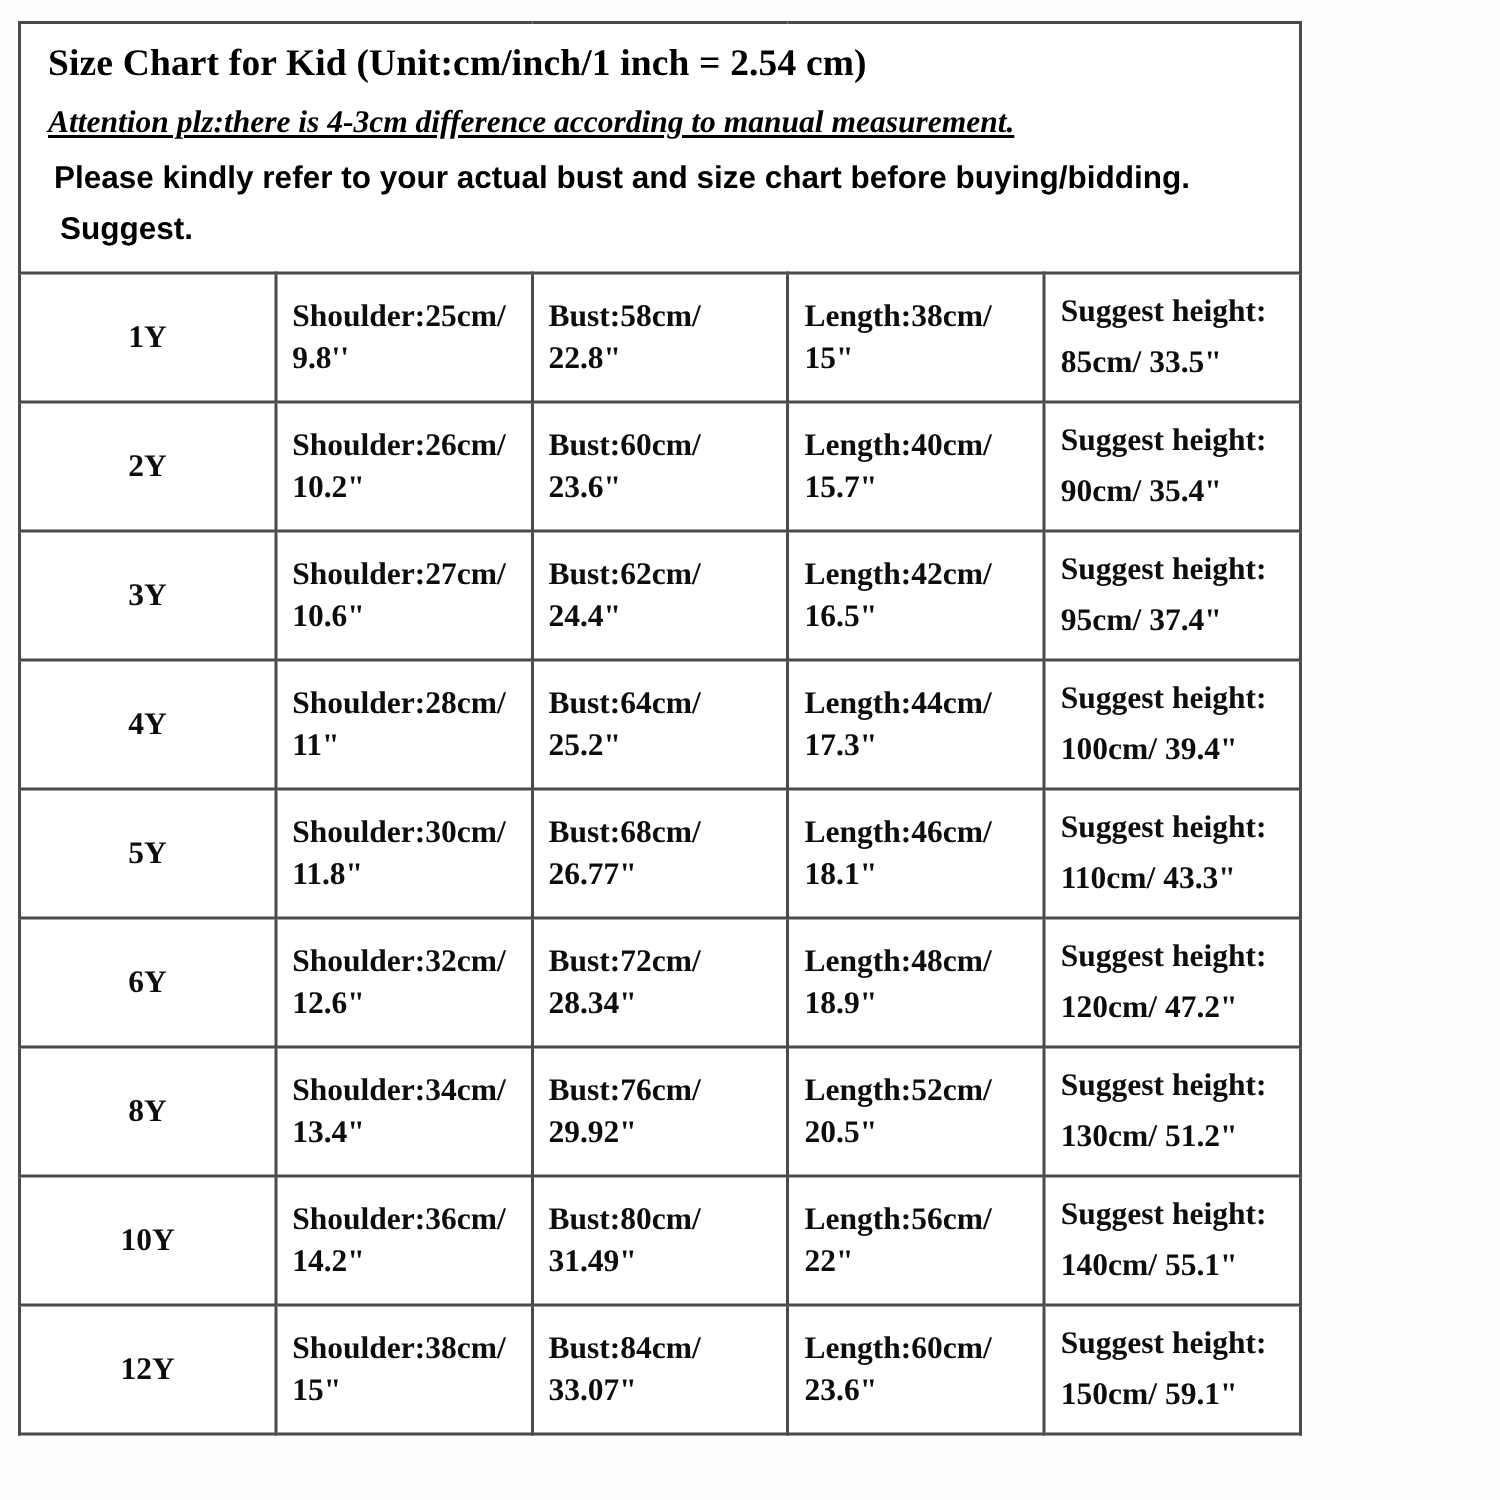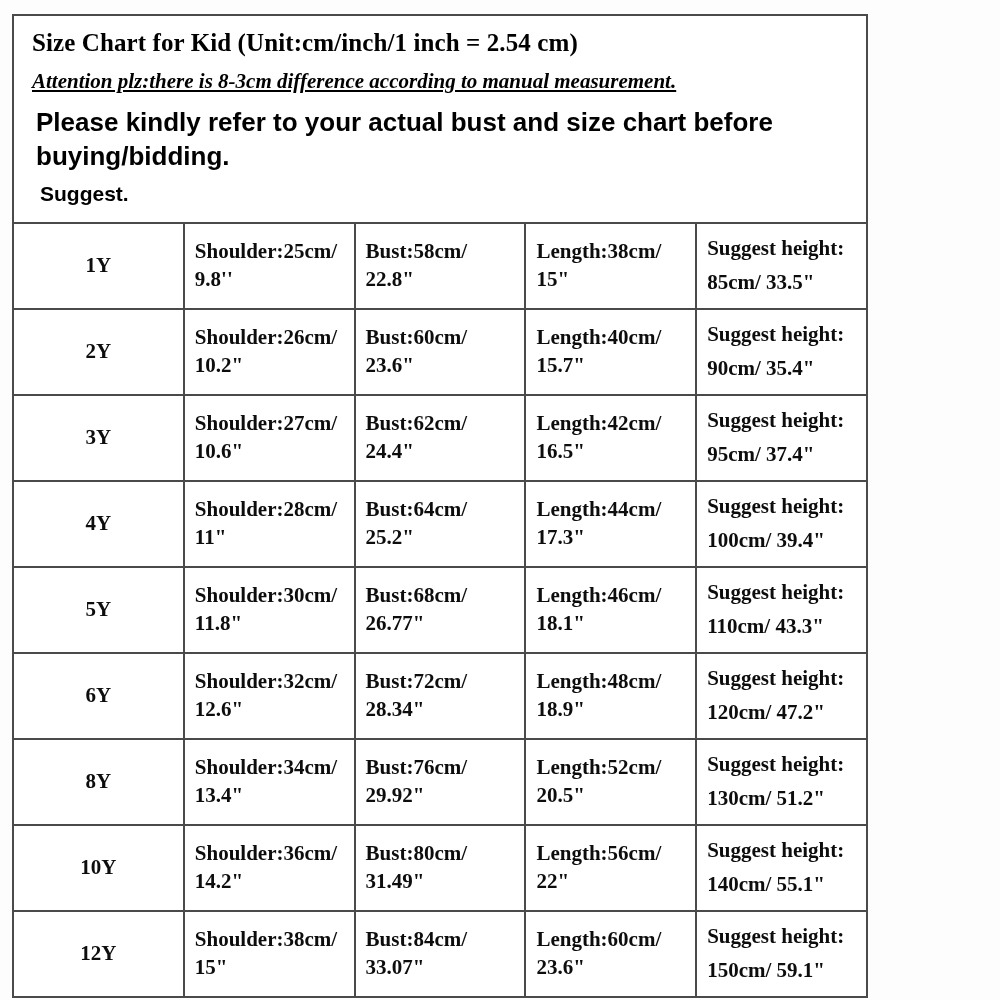--- a/index.html
+++ b/index.html
@@ -49,21 +49,21 @@
   }
   .hdr-note {
     font-size: 21px;
     font-weight: bold;
     font-style: italic;
     text-decoration: underline;
     color: #000000;
     margin-bottom: 9px;
   }
   .hdr-sub {
-    font-size: 26px;
+    font-size: 21px;
     font-weight: bold;
     font-family: "Liberation Sans", sans-serif;
     color: #000000;
     margin-bottom: 7px;
     padding-left: 4px;
   }
   .hdr-thanks {
     font-size: 21px;
     font-weight: bold;
     font-family: "Liberation Sans", sans-serif;
@@ -88,21 +88,21 @@
 </style>
 </head>
 <body>
 
 <div class="page">
   <table class="size-chart">
     <tbody>
       <tr>
         <td class="header-cell" colspan="5">
           <div class="hdr-title">Size Chart for Kid (Unit:cm/inch/1 inch = 2.54 cm)</div>
-          <div class="hdr-note">Attention plz:there is 8-3cm difference according to manual measurement.</div>
+          <div class="hdr-note">Attention plz:there is 4-3cm difference according to manual measurement.</div>
           <div class="hdr-sub">Please kindly refer to your actual bust and size chart before buying/bidding.</div>
           <div class="hdr-thanks">Suggest.</div>
         </td>
       </tr>
 
       <tr class="data-row">
         <td class="col-size">1Y</td>
         <td class="col-shoulder">Shoulder:25cm/ 9.8''</td>
         <td class="col-bust">Bust:58cm/ 22.8"</td>
         <td class="col-length">Length:38cm/ 15"</td>

